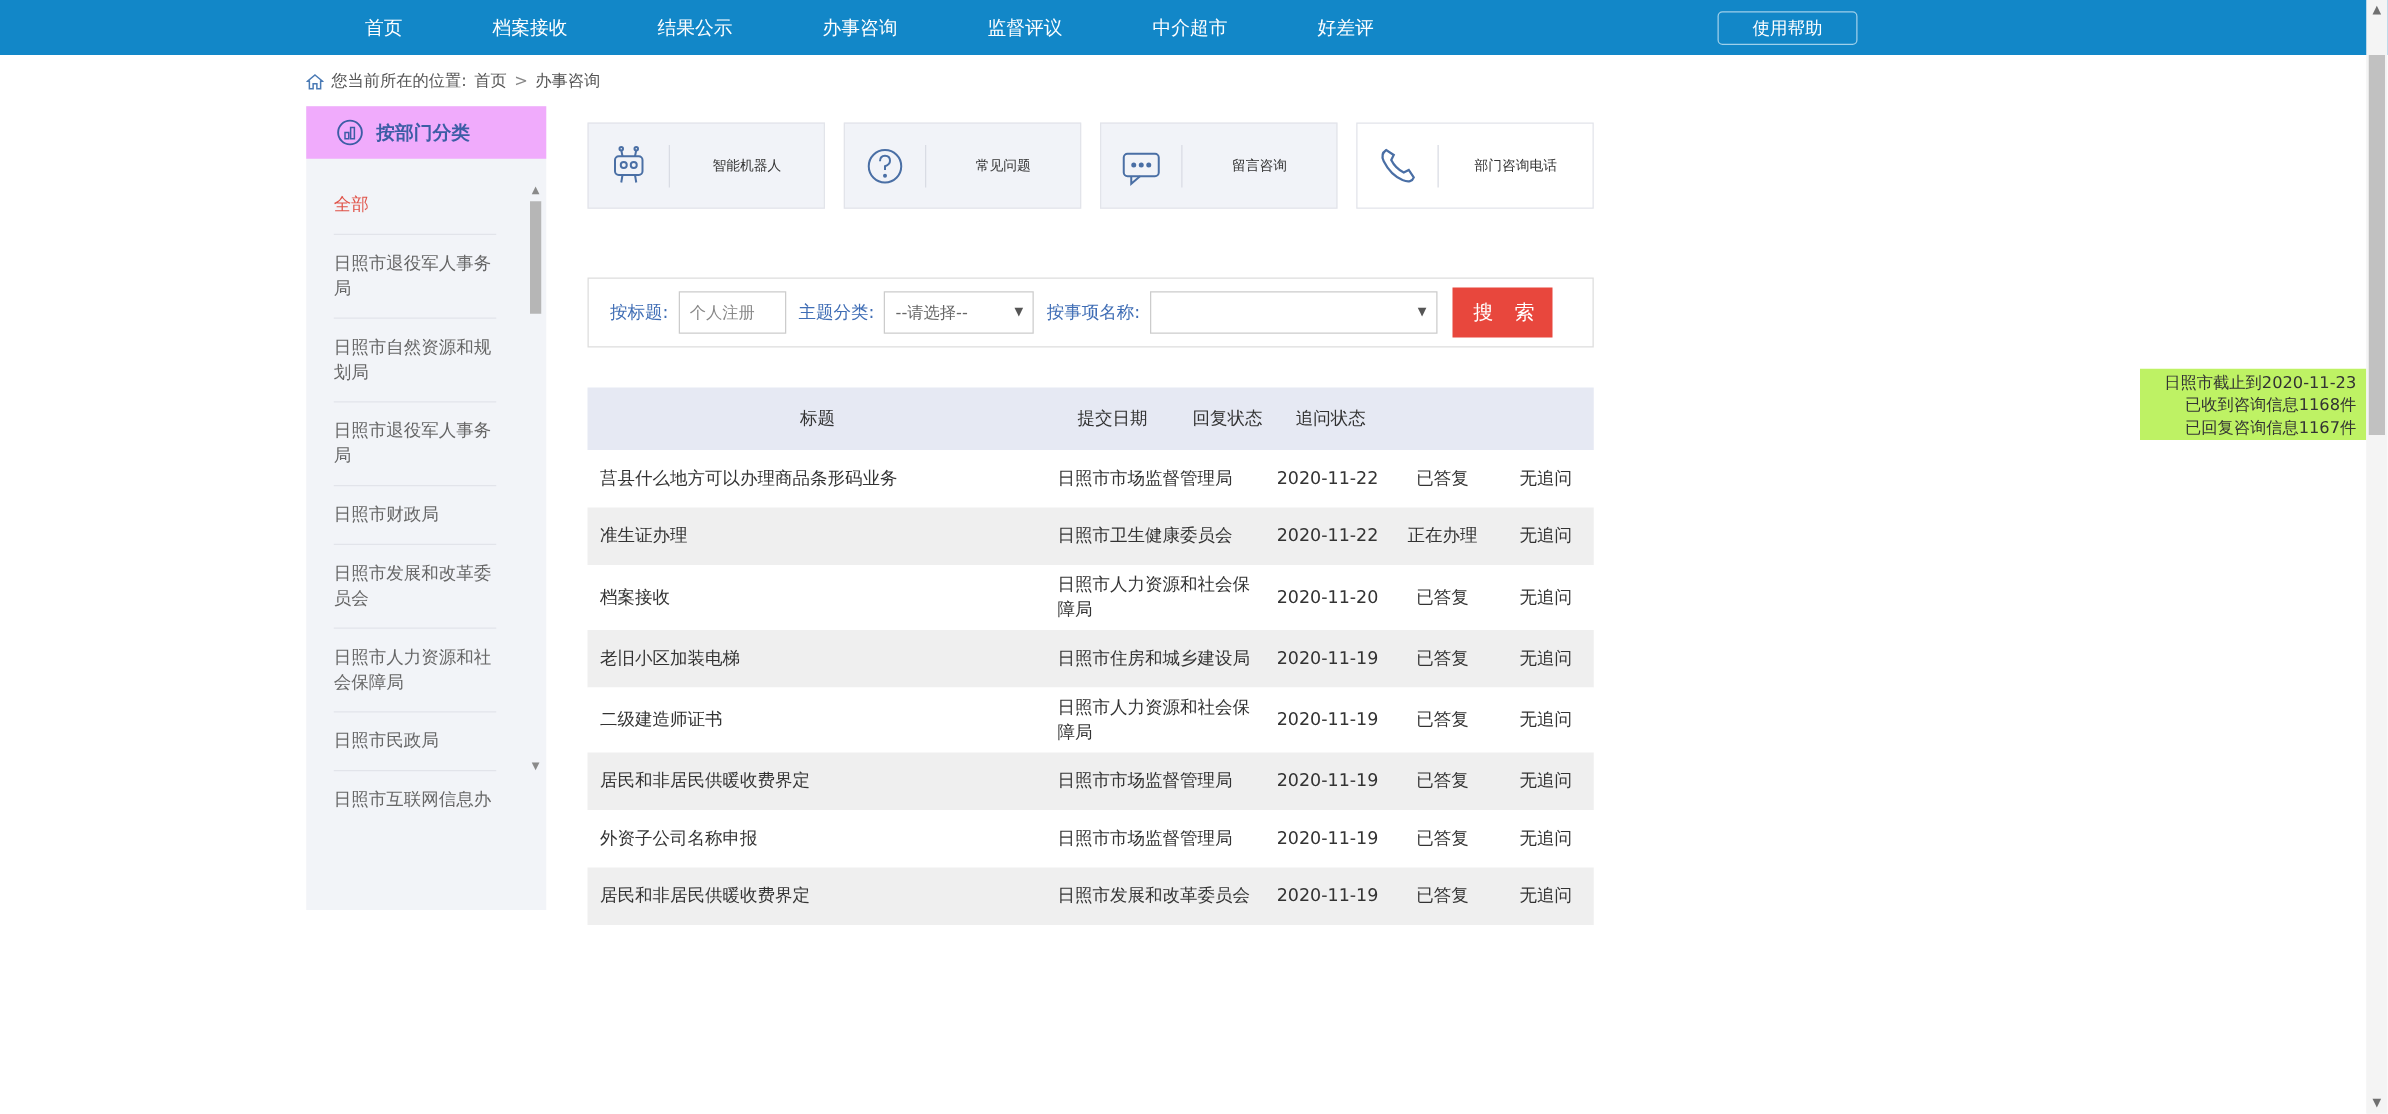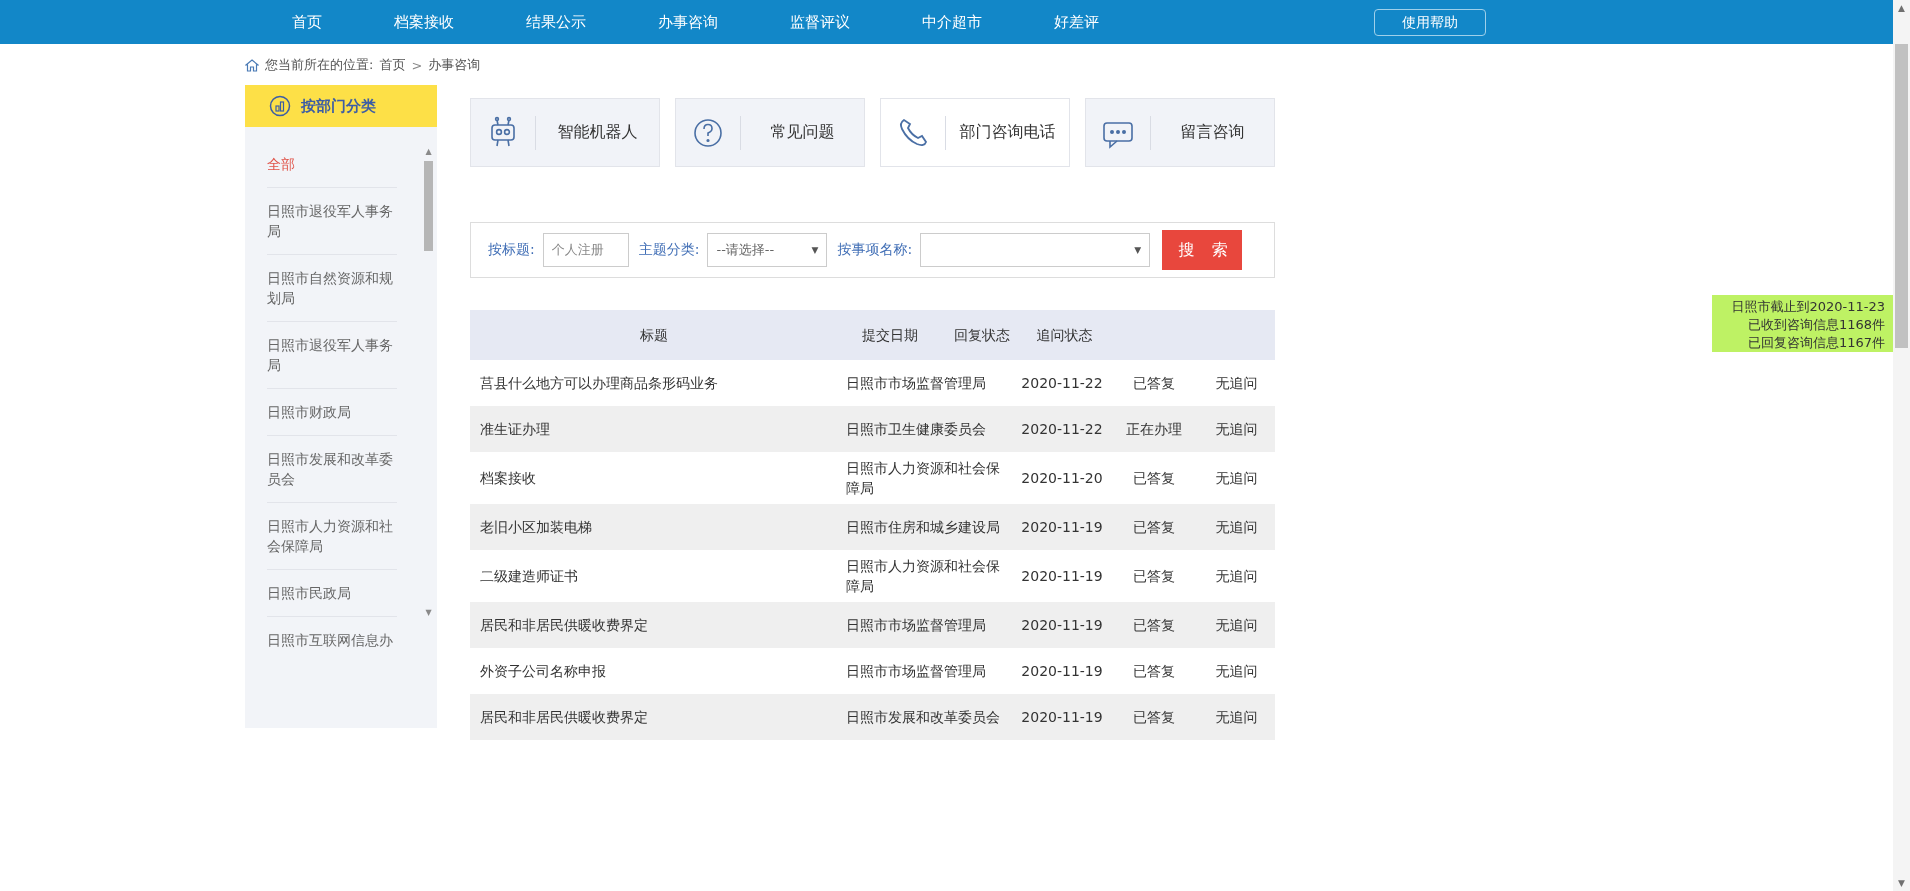--- a/index.html
+++ b/index.html
@@ -18,21 +18,21 @@
 
   
   .breadcrumb { position:absolute; left:245px; top:52px; height:26px;
     display:flex; align-items:center; font-size:13px; color:#555; gap:6px; }
   .crumb-link { color:#555; cursor:pointer; }
   .crumb-sep { color:#888; }
 
   
   .sidebar { position:absolute; left:245px; top:85px; width:192px; height:643px;
     background:#f2f4f8; }
-  .sidebar-head { height:42px; background:#fde047; display:flex; align-items:center;
+  .sidebar-head { height:42px; background:#f0abfc; display:flex; align-items:center;
     padding-left:24px; gap:10px; }
   .sidebar-title { color:#3c5da5; font-size:15px; font-weight:bold; }
   .sidebar-list { list-style:none; padding:14px 22px 0 22px; }
   .sidebar-item { font-size:14px; color:#666; padding:13px 0; line-height:20px;
     border-bottom:1px solid #e2e4ea; cursor:pointer; width:130px; }
   .sidebar-item.active { color:#e0544a; }
   .sidebar-item:last-child { border-bottom:none; }
   
   .side-scroll { position:absolute; right:3px; top:60px; width:11px; height:475px; }
   .side-scroll .arrow { color:#8a8a8a; font-size:8px; text-align:center; line-height:14px;
@@ -40,21 +40,21 @@
   .side-thumb { position:absolute; left:1px; top:16px; width:9px; height:90px;
     background:#b6b6b6; cursor:pointer; }
 
   
   .cards { position:absolute; left:470px; top:98px; width:805px; display:flex; gap:15px; }
   .card { width:190px; height:69px; background:#f1f3f8; border:1px solid #e2e4ea;
     display:flex; align-items:center; cursor:pointer; }
   .card.white { background:#fff; }
   .card-icon { width:64px; display:flex; align-items:center; justify-content:center; }
   .card-div { width:1px; height:34px; background:#d9dce4; }
-  .card-label { flex:1; text-align:center; font-size:16px; color:#333; }
+  .card-label { flex:1; text-align:center; font-size:11px; color:#333; }
 
   
   .search-panel { position:absolute; left:470px; top:222px; width:805px; height:56px;
     border:1px solid #ddd; background:#fff; display:flex; align-items:center; }
   .s-label { color:#3f6db5; font-size:14px; white-space:nowrap; }
   .s-input { width:86px; height:34px; border:1px solid #ccc; margin:0 10px 0 8px;
     font-size:13px; color:#888; padding:0 8px; outline:none; background:#fff;
     font-family:"DejaVu Sans","Liberation Sans",sans-serif; }
   .s-select { height:34px; border:1px solid #ccc; margin:0 10px 0 8px; background:#fff;
     display:flex; align-items:center; justify-content:space-between; padding:0 8px;
@@ -175,42 +175,42 @@
     <div class="card-icon">
       <svg width="36" height="36" viewBox="0 0 36 36" fill="none" stroke="#4a6fa5" stroke-width="1.6">
         <circle cx="18" cy="18" r="13"></circle>
         <path d="M14 14 q0-4.5 4-4.5 q4 0 4 4 q0 3-4 4.5 l0 3"></path>
         <circle cx="18" cy="25.5" r="0.8" fill="#4a6fa5"></circle>
       </svg>
     </div>
     <div class="card-div"></div>
     <div class="card-label">常见问题</div>
   </div>
-  <div class="card white">
-    <div class="card-icon">
-      <svg width="34" height="34" viewBox="0 0 34 34" fill="none" stroke="#4a6fa5" stroke-width="1.8">
-        <path d="M8 4 C5 6 4 9 6 13 C9 19 14 25 21 28 C26 30 29 29 30 26 L26 20 L22 22 C18 20 14 16 12 12 L14 8 Z"></path>
-      </svg>
-    </div>
-    <div class="card-div"></div>
-    <div class="card-label">部门咨询电话</div>
-  </div>
   <div class="card">
     <div class="card-icon">
       <svg width="38" height="36" viewBox="0 0 38 36" fill="none" stroke="#4a6fa5" stroke-width="1.6">
         <rect x="5" y="8" width="28" height="18" rx="3"></rect>
         <path d="M11 26 L11 32 L18 26"></path>
         <circle cx="13" cy="17" r="1.2" fill="#4a6fa5"></circle>
         <circle cx="19" cy="17" r="1.2" fill="#4a6fa5"></circle>
         <circle cx="25" cy="17" r="1.2" fill="#4a6fa5"></circle>
       </svg>
     </div>
     <div class="card-div"></div>
     <div class="card-label">留言咨询</div>
   </div>
+  <div class="card white">
+    <div class="card-icon">
+      <svg width="34" height="34" viewBox="0 0 34 34" fill="none" stroke="#4a6fa5" stroke-width="1.8">
+        <path d="M8 4 C5 6 4 9 6 13 C9 19 14 25 21 28 C26 30 29 29 30 26 L26 20 L22 22 C18 20 14 16 12 12 L14 8 Z"></path>
+      </svg>
+    </div>
+    <div class="card-div"></div>
+    <div class="card-label">部门咨询电话</div>
+  </div>
 </div>
 
 <div class="search-panel">
   <span class="s-label" style="margin-left:17px;">按标题:</span>
   <input class="s-input" value="个人注册" style="">
   <span class="s-label">主题分类:</span>
   <div class="s-select sel-cat">
     <span>--请选择--</span>
     <span class="sel-arrow">▼</span>
   </div>

